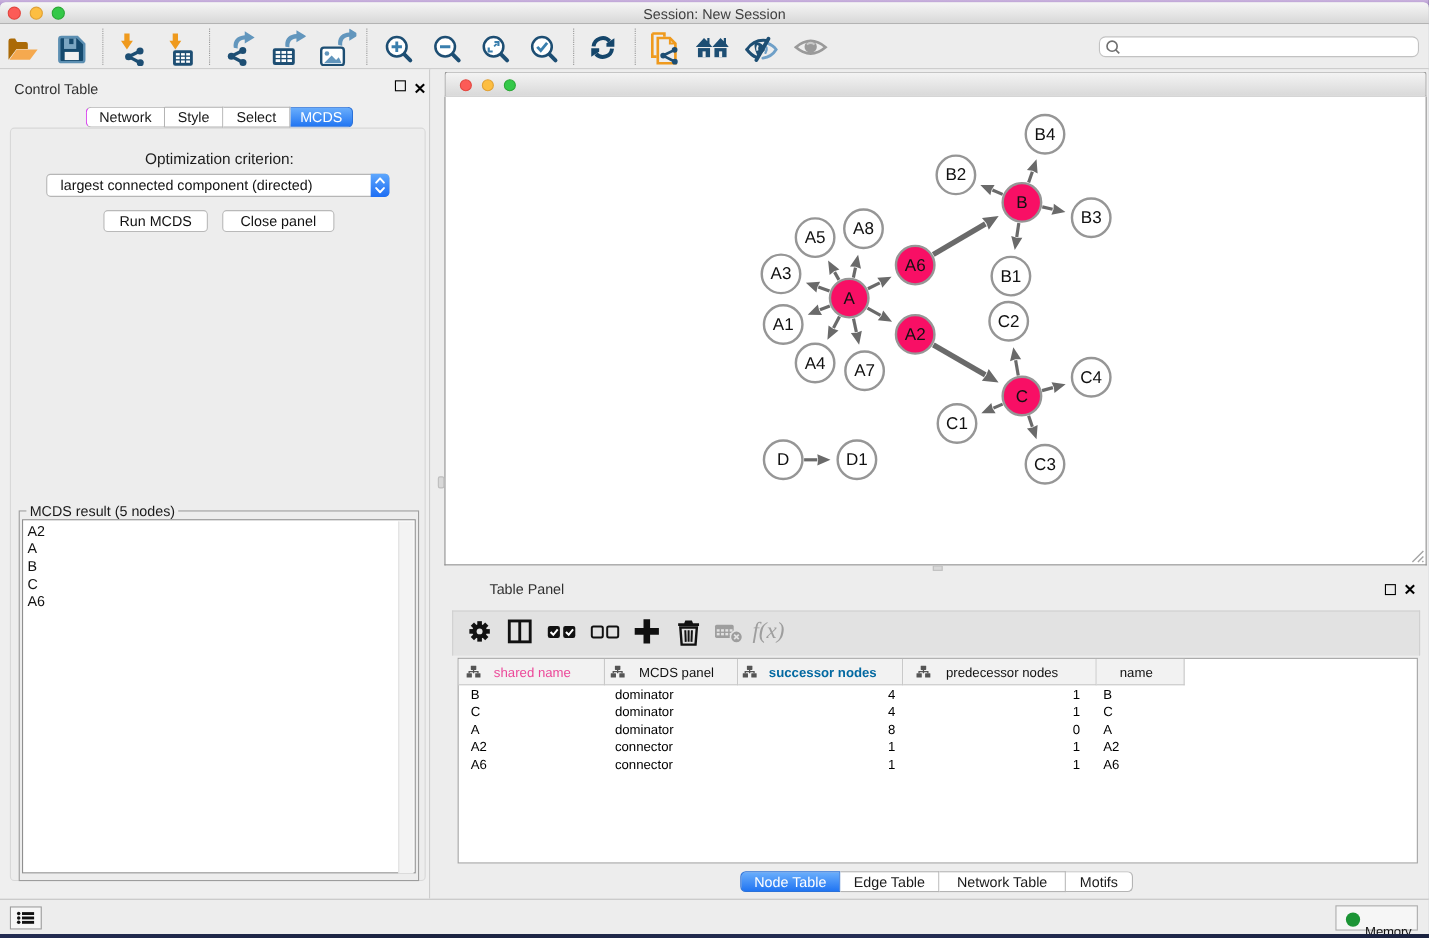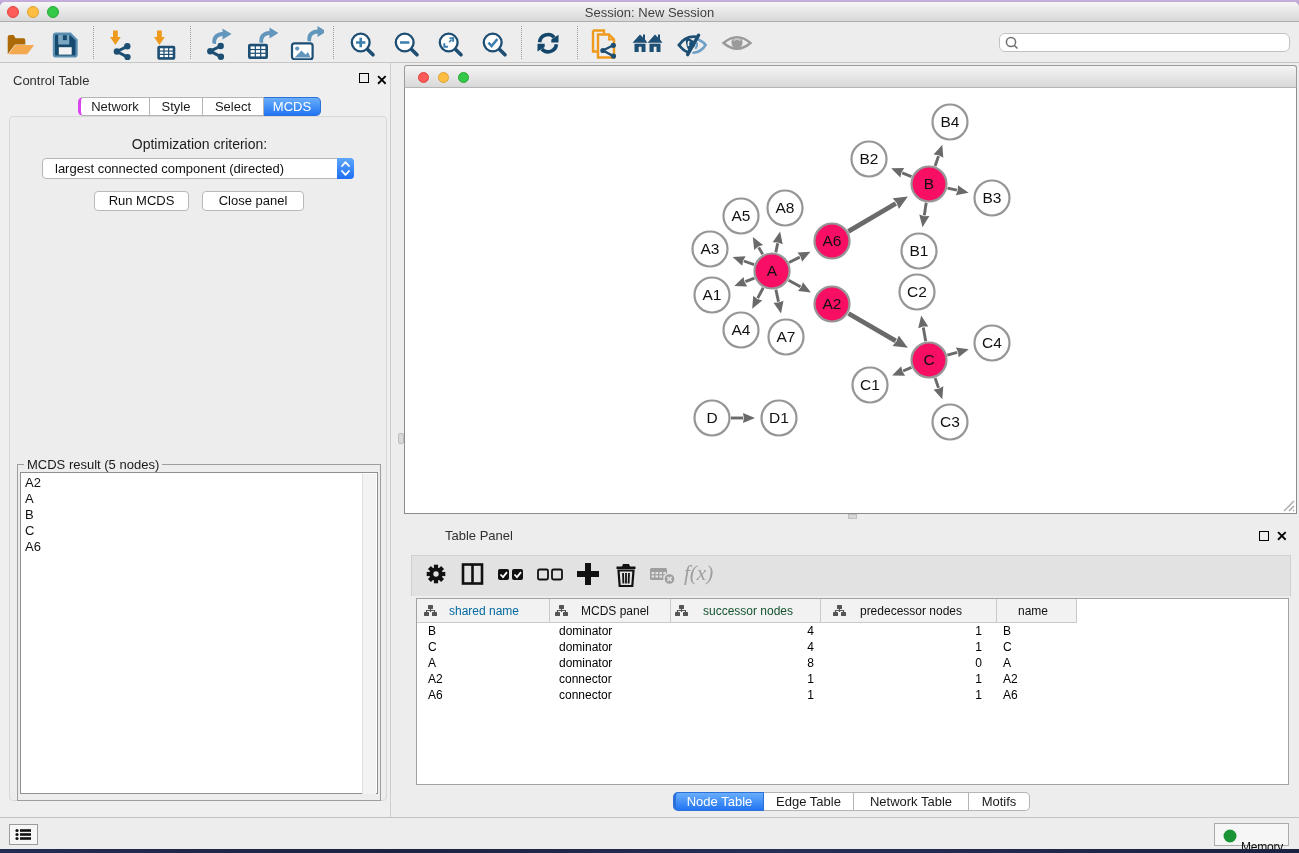--- a/index.html
+++ b/index.html
@@ -20,21 +20,21 @@
 .ticon svg { position:absolute; left:0; top:0; }
 #search { left:999px; top:11px; width:291px; height:19px; background:#fff; border:1px solid #c2c2c2; border-radius:6px; }
 
 #cpanel { left:0; top:61px; width:391px; height:754px; background:#efefef; border-right:1px solid #cdcdcd; }
 .ptitle { font-size:13px; color:#303030; }
 .sqbtn { width:10px; height:10px; border:1.5px solid #000; }
 .xbtn { font-size:14px; font-weight:bold; color:#000; line-height:12px; }
 #cpInner { left:9px; top:53px; width:378px; height:685px; background:#ededed; border:1px solid #d8d8d8; border-radius:4px; }
 .tabs { height:19px; display:flex; font-size:13px; }
 .tab { background:#fff; border:1px solid #b4b4b4; border-left:none; color:#1a1a1a; text-align:center; line-height:18px; }
-.tab.first { border-left:3px solid #d946ef; border-radius:5px 0 0 5px; }
+.tab.first { border-left:1px solid #d946ef; border-radius:5px 0 0 5px; }
 .tab.last { border-radius:0 5px 5px 0; }
 .tab.sel { background:linear-gradient(#6aaefc,#2175f2); border-color:#2b71d8; color:#fff; }
 #optlabel { top:73px; left:8px; width:383px; text-align:center; font-size:14px; color:#1d1d1d; }
 #dropdown { left:42px; top:95px; width:312px; height:21px; background:#fff; border:1px solid #b6b6b6; border-radius:4px; font-size:13px; color:#111; line-height:19px; padding-left:12px; }
 #ddbtn { right:-1px; top:-1px; width:17px; height:21px; background:linear-gradient(#5ea7fd,#1d6ef4); border-radius:0 4px 4px 0; }
 .cbtn { top:128px; height:20px; background:#fff; border:1px solid #b9b9b9; border-radius:4px; font-size:13px; color:#111; text-align:center; line-height:18px; }
 #fieldset { left:17px; top:401px; width:364px; height:337px; border:1px solid #9d9d9d; }
 #legend { left:6px; top:-8px; background:#ededed; font-size:13px; color:#1a1a1a; padding:0 3px; }
 #mlist { left:2px; top:7px; width:358px; height:322px; background:#fff; border:1px solid #8f8f8f; font-size:13px; color:#111; line-height:16px; padding:2px 0 0 4px; }
 #mscroll { right:1px; top:1px; width:14px; height:320px; background:#f3f3f3; border-left:1px solid #e0e0e0; }
@@ -412,41 +412,41 @@
       <div class="abs" id="ttable">
         <div class="abs th" style="left:0px; width:133px;"></div>
         <svg class="abs" style="left:7px; top:6px;" width="13" height="12">
             <g fill="#555">
               <rect x="4" y="0" width="5" height="4" rx="0.5"></rect>
               <rect x="0" y="7" width="5" height="4" rx="0.5"></rect>
               <rect x="8" y="7" width="5" height="4" rx="0.5"></rect>
               <path d="M6.5 4 v2 M2.5 7 v-1.5 h8 V7 M6.5 4 v3" stroke="#555" fill="none" stroke-width="1.2"></path>
             </g>
           </svg>
-        <div class="abs" style="left:-13px; top:5px; width:160px; text-align:center; color:#0369a1;">shared name</div>
+        <div class="abs" style="left:-13px; top:5px; width:160px; text-align:center; color:#ec4899;">shared name</div>
         <div class="abs th" style="left:133px; width:121px;"></div>
         <svg class="abs" style="left:138px; top:6px;" width="13" height="12">
             <g fill="#555">
               <rect x="4" y="0" width="5" height="4" rx="0.5"></rect>
               <rect x="0" y="7" width="5" height="4" rx="0.5"></rect>
               <rect x="8" y="7" width="5" height="4" rx="0.5"></rect>
               <path d="M6.5 4 v2 M2.5 7 v-1.5 h8 V7 M6.5 4 v3" stroke="#555" fill="none" stroke-width="1.2"></path>
             </g>
           </svg>
         <div class="abs" style="left:118px; top:5px; width:160px; text-align:center; color:#111;">MCDS panel</div>
         <div class="abs th" style="left:254px; width:150px;"></div>
         <svg class="abs" style="left:258px; top:6px;" width="13" height="12">
             <g fill="#555">
               <rect x="4" y="0" width="5" height="4" rx="0.5"></rect>
               <rect x="0" y="7" width="5" height="4" rx="0.5"></rect>
               <rect x="8" y="7" width="5" height="4" rx="0.5"></rect>
               <path d="M6.5 4 v2 M2.5 7 v-1.5 h8 V7 M6.5 4 v3" stroke="#555" fill="none" stroke-width="1.2"></path>
             </g>
           </svg>
-        <div class="abs" style="left:251px; top:5px; width:160px; text-align:center; color:#14532d;">successor nodes</div>
+        <div class="abs" style="left:251px; top:5px; width:160px; text-align:center; color:#0369a1;font-weight:bold;">successor nodes</div>
         <div class="abs th" style="left:404px; width:176px;"></div>
         <svg class="abs" style="left:416px; top:6px;" width="13" height="12">
             <g fill="#555">
               <rect x="4" y="0" width="5" height="4" rx="0.5"></rect>
               <rect x="0" y="7" width="5" height="4" rx="0.5"></rect>
               <rect x="8" y="7" width="5" height="4" rx="0.5"></rect>
               <path d="M6.5 4 v2 M2.5 7 v-1.5 h8 V7 M6.5 4 v3" stroke="#555" fill="none" stroke-width="1.2"></path>
             </g>
           </svg>
         <div class="abs" style="left:414px; top:5px; width:160px; text-align:center; color:#111;">predecessor nodes</div>

